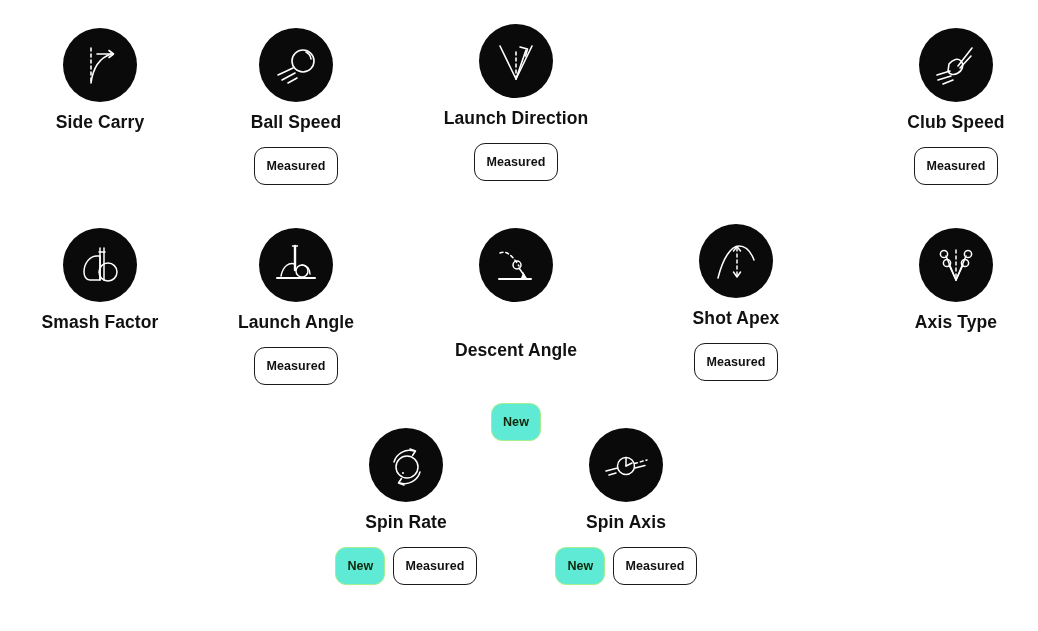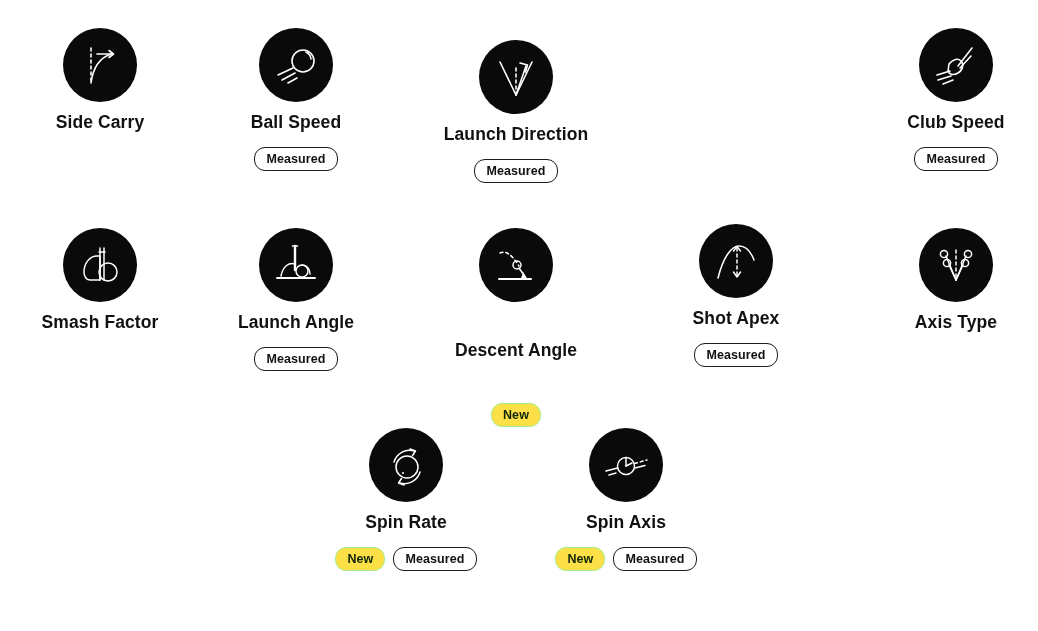--- a/index.html
+++ b/index.html
@@ -60,38 +60,38 @@
     gap: 8px;
     align-items: center;
     justify-content: center;
     min-height: 0;
   }
 
   .badge {
     display: inline-flex;
     align-items: center;
     justify-content: center;
-    height: 24px;
+    height: 38px;
     padding: 0 11px;
     border-radius: 11px;
     font-size: 12.5px;
     line-height: 1;
     font-weight: 600;
     letter-spacing: 0.1px;
     white-space: nowrap;
   }
 
   .badge.measured {
     background: #ffffff;
     border: 1px solid #1b1b1b;
     color: #111111;
   }
 
   .badge.new {
-    background: #fde047;
+    background: #5eead4;
     border: 1px solid #a6ef8e;
     color: #10270a;
   }
 </style>
 </head>
 <body>
 
 <div id="grid">
     <div class="metric-card" style="left: 0px; top: 28px;">
       <div class="icon-disc">
@@ -113,21 +113,21 @@
       <line x1="19" y1="47" x2="34" y2="40"></line>
       <line x1="23" y1="52" x2="36" y2="45"></line>
       <line x1="29" y1="55" x2="38" y2="50"></line>
     </svg>
       </div>
       <div class="metric-label">Ball Speed</div>
       <div class="badge-row">
         <span class="badge measured">Measured</span>
       </div>
     </div>
-    <div class="metric-card" style="left: 416px; top: 40px;">
+    <div class="metric-card" style="left: 416px; top: 24px;">
       <div class="icon-disc">
     <svg width="74" height="74" viewBox="0 0 74 74" fill="none" stroke="#ffffff" stroke-width="1.6" stroke-linecap="round" stroke-linejoin="round">
       <path d="M21 22 L37 55 L53 22"></path>
       <line x1="37" y1="55" x2="37" y2="26" stroke-dasharray="3 3"></line>
       <path d="M37 55 L47 26"></path>
       <path d="M41 23 L48.5 25 L46.5 32" fill="none"></path>
     </svg>
       </div>
       <div class="metric-label">Launch Direction</div>
       <div class="badge-row">

